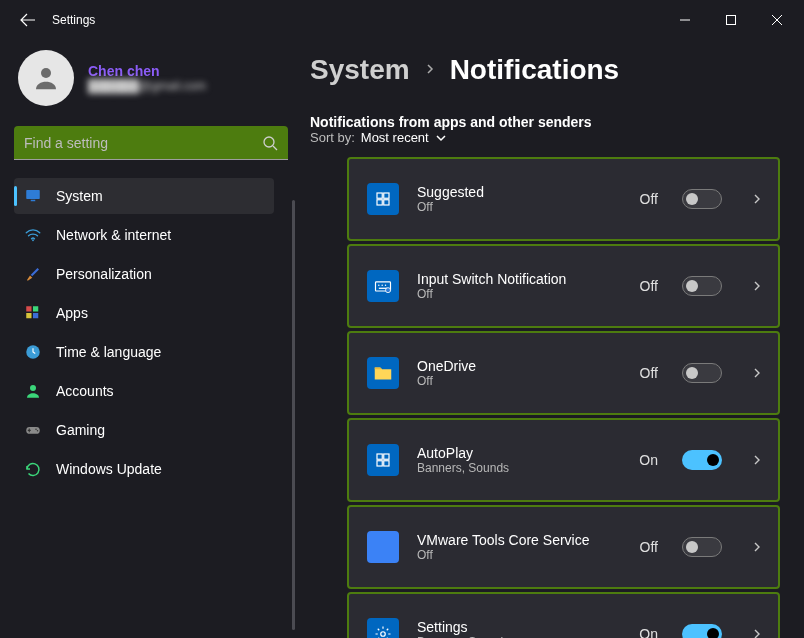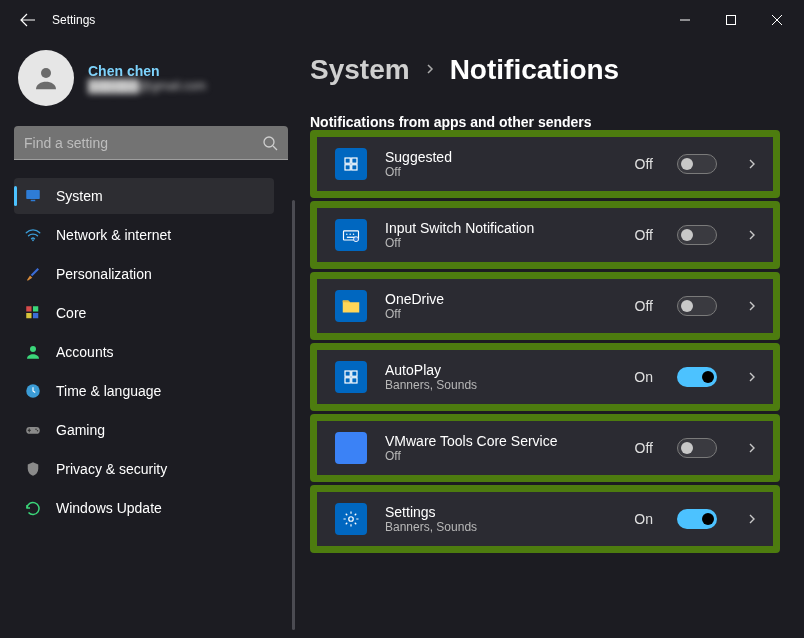--- a/index.html
+++ b/index.html
@@ -13,25 +13,25 @@
     .titlebar-btn { width: 46px; height: 32px; display: flex; align-items: center; justify-content: center; cursor: pointer; }
 
     
     .layout { display: flex; height: calc(100% - 40px); }
 
     
     .sidebar { width: 302px; padding: 10px 14px 10px 14px; display: flex; flex-direction: column; overflow: hidden; }
     .profile { display: flex; align-items: center; gap: 14px; margin-bottom: 20px; padding-left: 4px; }
     .avatar { width: 56px; height: 56px; border-radius: 50%; background: #e6e6e6; display: flex; align-items: center; justify-content: center; }
     .avatar svg { width: 30px; height: 30px; fill: #6b6b6b; }
-    .profile-text .name { font-size: 14px; font-weight: 600; color: #7dd3fc; }
+    .profile-text .name { font-size: 14px; font-weight: 600; color: #8b5cf6; }
     .profile-text .email { font-size: 12px; color: #c8c8c8; filter: blur(3px); }
 
     .search-wrap { position: relative; margin-bottom: 18px; }
-    .search { width: 100%; height: 34px; border: none; border-bottom: 1px solid #9e9e9e; border-radius: 4px 4px 0 0; background: #737373; color: #fff; padding: 0 36px 0 10px; font-size: 14px; outline: none; }
+    .search { width: 100%; height: 34px; border: none; border-bottom: 1px solid #9e9e9e; border-radius: 4px 4px 0 0; background: #4d7c0f; color: #fff; padding: 0 36px 0 10px; font-size: 14px; outline: none; }
     .search::placeholder { color: #bdbdbd; }
     .search-icon { position: absolute; right: 10px; top: 50%; transform: translateY(-50%); width: 16px; height: 16px; }
 
     .nav { display: flex; flex-direction: column; gap: 3px; overflow-y: auto; padding-right: 14px; }
     .nav-item { display: flex; align-items: center; gap: 14px; height: 36px; padding: 0 10px; border-radius: 4px; font-size: 14px; cursor: pointer; position: relative; }
     .nav-item.active { background: #2d2d32; }
     .nav-item.active::before { content: ""; position: absolute; left: 0; top: 8px; bottom: 8px; width: 3px; background: #4cc2ff; border-radius: 2px; }
     .nav-icon { width: 18px; height: 18px; display: flex; align-items: center; justify-content: center; }
 
     .nav-scroll-divider { position: absolute; left: 292px; top: 200px; bottom: 8px; width: 3px; background: #4b4b52; border-radius: 2px; }
@@ -41,21 +41,21 @@
     .breadcrumb { display: flex; align-items: center; gap: 14px; font-size: 28px; font-weight: 600; margin-bottom: 28px; }
     .breadcrumb .parent { color: #cfcfcf; cursor: pointer; }
     .breadcrumb .chev { color: #aaa; font-size: 16px; }
     .breadcrumb .current { color: #fff; }
 
     .section-title { font-size: 14px; font-weight: 600; }
     .sortby { font-size: 13px; color: #bdbdbd; margin-bottom: 12px; display: flex; align-items: center; gap: 6px; }
     .sortby .value { color: #fff; cursor: pointer; display: inline-flex; align-items: center; gap: 6px; }
 
     .app-list { display: flex; flex-direction: column; gap: 3px; }
-    .app-row { display: flex; align-items: center; height: 68px; background: #2b2b32; border: 7px solid #4d7c0f; border-radius: 4px; padding: 0 14px 0 18px; gap: 18px; cursor: pointer; }
+    .app-row { display: flex; align-items: center; height: 84px; background: #2b2b32; border: 2px solid #4d7c0f; border-radius: 4px; padding: 0 14px 0 18px; gap: 18px; cursor: pointer; margin-left: 37px; }
     .app-icon { width: 32px; height: 32px; border-radius: 4px; display: flex; align-items: center; justify-content: center; flex-shrink: 0; }
     .app-icon.blue { background: #0067c0; }
     .app-icon.folder { background: #0067c0; }
     .app-icon.plain-blue { background: #3b82f6; }
     .app-icon.gear-blue { background: #0067c0; }
     .app-text { flex: 1; }
     .app-text .app-name { font-size: 14px; color: #fff; }
     .app-text .app-sub { font-size: 12px; color: #b8b8b8; }
     .toggle-label { font-size: 14px; color: #e0e0e0; margin-right: 6px; }
     .toggle { width: 40px; height: 20px; border-radius: 10px; position: relative; cursor: pointer; }
@@ -152,58 +152,50 @@
         </div>
         <div class="nav-item">
           <span class="nav-icon">
             <svg width="18" height="18" viewBox="0 0 24 24" fill="none" stroke-width="1.8">
               <rect x="3" y="3" width="7" height="7" fill="#d64b4b"></rect>
               <rect x="12" y="3" width="7" height="7" fill="#3bd67a"></rect>
               <rect x="3" y="12" width="7" height="7" fill="#d6c33b"></rect>
               <rect x="12" y="12" width="7" height="7" fill="#3b6cd6"></rect>
             </svg>
           </span>
-          <span>Core</span>
+          <span>Apps</span>
+        </div>
+        <div class="nav-item">
+          <span class="nav-icon">
+            <svg width="18" height="18" viewBox="0 0 24 24" fill="none" stroke-width="1.8">
+              <circle cx="12" cy="12" r="9" fill="#3b9cd6"></circle>
+              <path d="M12 7 V12 L15 14" stroke="#fff" stroke-width="1.5"></path>
+            </svg>
+          </span>
+          <span>Time &amp; language</span>
         </div>
         <div class="nav-item">
           <span class="nav-icon">
             <svg width="18" height="18" viewBox="0 0 24 24" fill="none" stroke-width="1.8">
               <circle cx="12" cy="8" r="4" fill="#3bd67a"></circle>
               <path d="M4 21c0-4 4-6 8-6s8 2 8 6" fill="#3bd67a"></path>
             </svg>
           </span>
           <span>Accounts</span>
-        </div>
-        <div class="nav-item">
-          <span class="nav-icon">
-            <svg width="18" height="18" viewBox="0 0 24 24" fill="none" stroke-width="1.8">
-              <circle cx="12" cy="12" r="9" fill="#3b9cd6"></circle>
-              <path d="M12 7 V12 L15 14" stroke="#fff" stroke-width="1.5"></path>
-            </svg>
-          </span>
-          <span>Time &amp; language</span>
         </div>
         <div class="nav-item">
           <span class="nav-icon">
             <svg width="18" height="18" viewBox="0 0 24 24" fill="none" stroke-width="1.8">
               <rect x="3" y="8" width="18" height="9" rx="4.5" fill="#8a8a8a"></rect>
               <circle cx="16" cy="11" r="1" fill="#333"></circle>
               <circle cx="18" cy="13" r="1" fill="#333"></circle>
               <path d="M7 10 V15 M5 12.5 H9" stroke="#333" stroke-width="1.4"></path>
             </svg>
           </span>
           <span>Gaming</span>
-        </div>
-        <div class="nav-item">
-          <span class="nav-icon">
-            <svg width="18" height="18" viewBox="0 0 24 24" fill="none" stroke-width="1.8">
-              <path d="M12 3 L19 6 V11 C19 16 16 20 12 21 C8 20 5 16 5 11 V6 Z" fill="#8a8a8a"></path>
-            </svg>
-          </span>
-          <span>Privacy &amp; security</span>
         </div>
         <div class="nav-item">
           <span class="nav-icon">
             <svg width="18" height="18" viewBox="0 0 24 24" fill="none" stroke-width="1.8">
               <path d="M4 12 A8 8 0 1 1 6 18" stroke="#3bd67a" stroke-width="2" fill="none"></path>
               <path d="M4 8 V12 H8" stroke="#3bd67a" stroke-width="2" fill="none"></path>
             </svg>
           </span>
           <span>Windows Update</span>
         </div>
@@ -217,20 +209,29 @@
       <span class="parent">System</span>
       <span class="chev">
         <svg width="12" height="12" viewBox="0 0 12 12" fill="none" stroke="#aaa" stroke-width="1.5">
             <path d="M4 2 L8 6 L4 10"></path>
           </svg>
       </span>
       <span class="current">Notifications</span>
     </div>
 
     <div class="section-title">Notifications from apps and other senders</div>
+    <div class="sortby">
+      <span>Sort by:</span>
+      <span class="value">
+        <span>Most recent</span>
+        <svg width="12" height="12" viewBox="0 0 12 12" fill="none" stroke="#fff" stroke-width="1.5">
+            <path d="M2 4 L6 8 L10 4"></path>
+          </svg>
+      </span>
+    </div>
 
     <div class="app-list" id="app-list">
         <div class="app-row">
     <div class="app-icon blue">
             <svg width="18" height="18" viewBox="0 0 24 24" fill="none" stroke="#fff" stroke-width="1.6">
               <rect x="4" y="4" width="7" height="7"></rect>
               <rect x="13" y="4" width="7" height="7"></rect>
               <rect x="4" y="13" width="7" height="7"></rect>
               <rect x="13" y="13" width="7" height="7"></rect>
             </svg>

